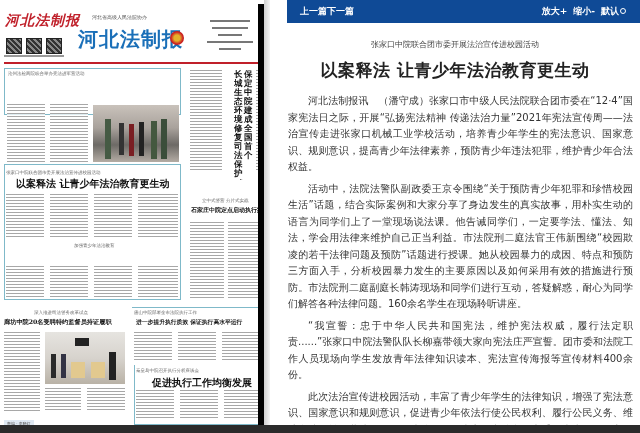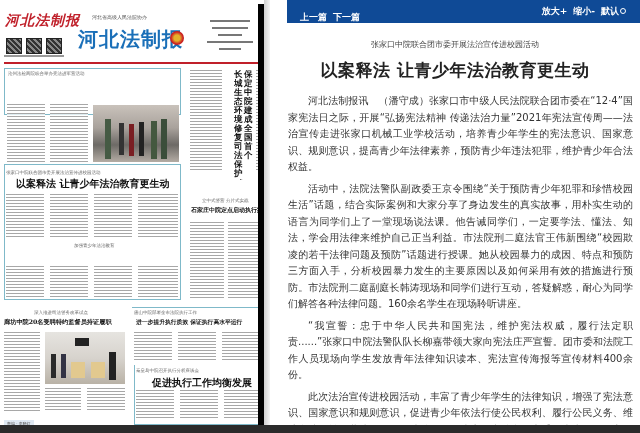--- a/index.html
+++ b/index.html
@@ -27,21 +27,21 @@
   .hl.serif { font-family: "DejaVu Serif", serif; }
   .textcol { position: absolute; background:
       repeating-linear-gradient(to bottom, #8a8a8a 0 1px, #fff 1px 3px); opacity: .75; }
   .photo { position: absolute; }
   .vert-hl { position: absolute; font-family: "DejaVu Serif", serif; font-weight: bold; color: #111; font-size: 8.5px; line-height: 9px; width: 9px; word-break: break-all; }
   .byline { position: absolute; font-size: 4px; color: #555; background: #dfe9f3; padding: 1px 3px; }
 
   
   .viewer { position: absolute; left: 270px; top: 0; width: 370px; height: 425px; background: #fff; }
   .toolbar { position: absolute; left: 17px; top: 0; width: 353px; height: 23px; background: #0f4a96; color: #fff; font-size: 9px; font-weight: bold; }
-  .tb-left { position: absolute; left: 13px; top: 11px; display: flex; gap: 6px; }
+  .tb-left { position: absolute; left: 13px; top: 5px; display: flex; }
   .tb-right { position: absolute; right: 14px; top: 5px; display: flex; gap: 6px; }
   .tb-btn { cursor: pointer; white-space: nowrap; }
   .circ { display: inline-block; width: 6px; height: 6px; border: 1.5px solid #fff; border-radius: 50%; margin-left: 1px; vertical-align: 0px; }
 
   .art-sub { position: absolute; left: 0; width: 370px; top: 39px; text-align: center; font-size: 8px; color: #444; }
   .art-title { position: absolute; left: 0; width: 370px; top: 59px; text-align: center; font-size: 17px; font-weight: bold; color: #222; letter-spacing: .5px; }
   .art-body { position: absolute; left: 18px; top: 93px; width: 345px; font-size: 10px; line-height: 16.5px; color: #333; text-align: justify; }
   .art-body p { text-indent: 2em; margin-bottom: 5px; }
 
   .bottom-bar { position: absolute; left: 0; top: 425px; width: 640px; height: 8px; background: #2b2b2b; }

